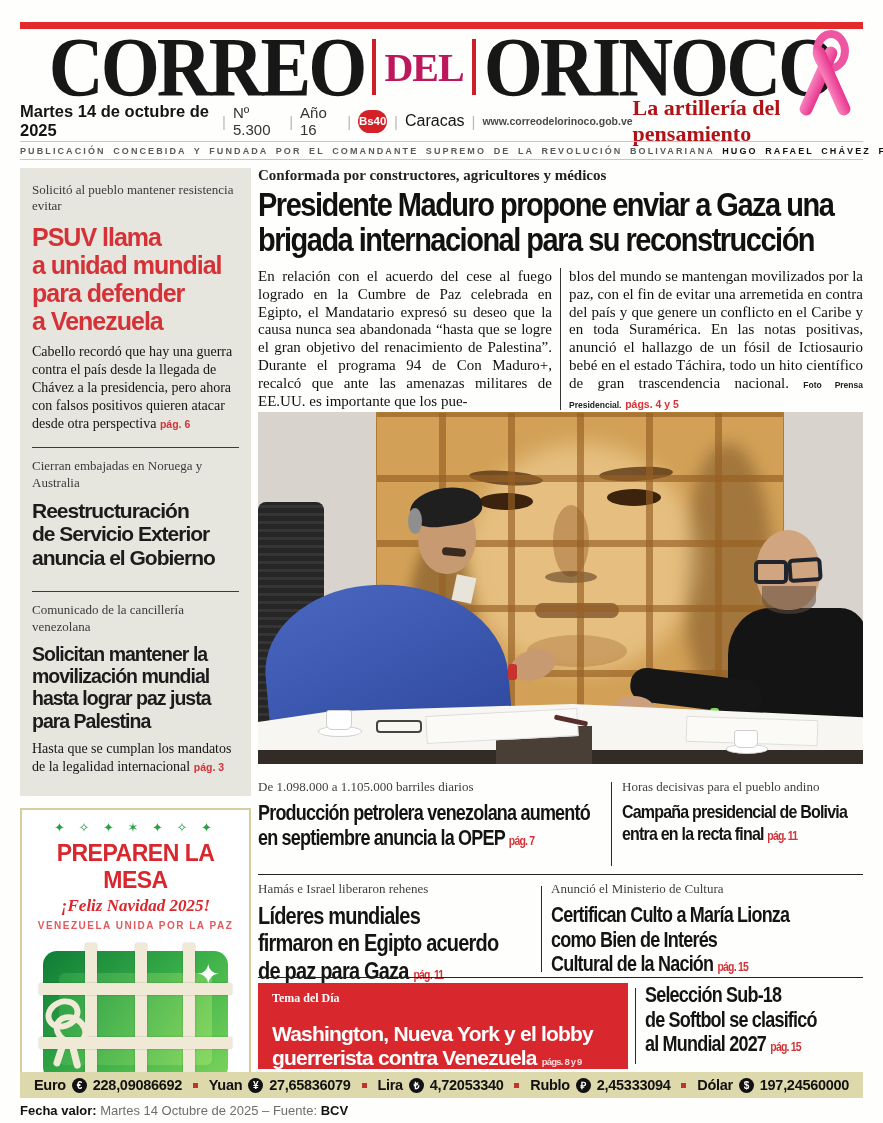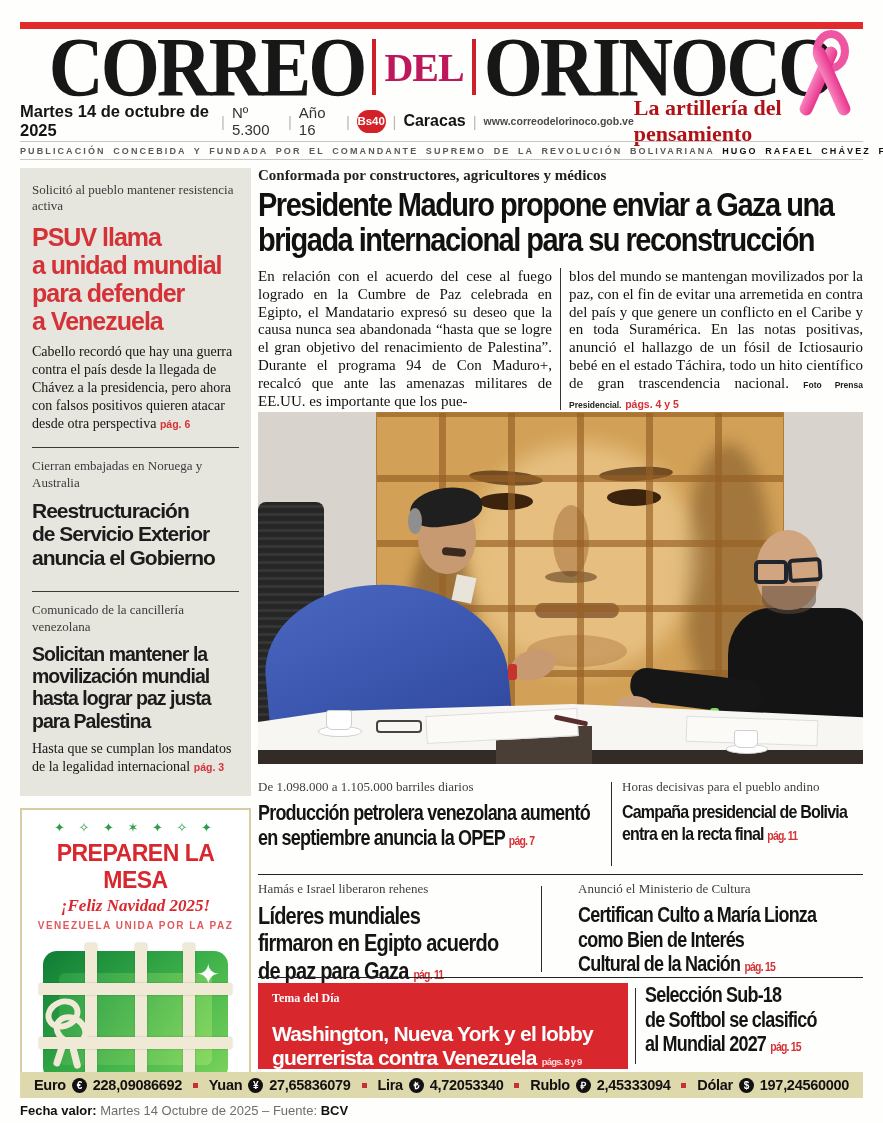--- a/index.html
+++ b/index.html
@@ -23,21 +23,21 @@
   .ribbon .rloop{position:absolute;left:15px;top:-2px;width:20px;height:26px;border:8px solid #ee56a2;
                  border-radius:50%;}
 
   
   .dateline{position:absolute;left:20px;top:106px;width:843px;height:30px;display:flex;align-items:center;}
   .d-date{font-weight:700;font-size:16.5px;}
   .d-sep{color:#b9b9b9;margin:0 7px;font-size:15px;}
   .d-mid{font-size:15px;color:#333;}
   .bs40{display:inline-flex;align-items:center;justify-content:center;width:34px;height:23px;
         border-radius:12px;background:#d42127;color:#fff;font-weight:700;font-size:11.5px;}
-  .d-city{font-weight:700;font-size:16px;}
+  .d-city{font-weight:400;font-size:16px;}
   .d-site{font-weight:700;font-size:10.5px;color:#4a4a4a;}
   .tagline{margin-left:auto;font-family:"Liberation Serif",serif;font-weight:700;font-size:22px;color:#b01217;}
 
   .founderline{position:absolute;left:20px;top:141px;width:843px;border-top:1px solid #c6c6c6;
                border-bottom:1px solid #c6c6c6;padding:4px 0 3px;font-size:9px;letter-spacing:2.1px;
                word-spacing:3px;color:#5a5a5a;white-space:nowrap;font-weight:700;}
   .f-name{color:#111;}
 
   
   .sidebar{position:absolute;left:20px;top:168px;width:231px;height:628px;background:#e6e5de;
@@ -116,21 +116,21 @@
   .cup{position:absolute;background:#fff;border:1px solid #cfcfcf;}
   .penm{position:absolute;left:296px;top:306px;width:34px;height:5px;background:#5a2d2d;border-radius:2px;transform:rotate(12deg);}
   .glsm{position:absolute;left:118px;top:308px;width:42px;height:9px;border:2px solid #444;border-radius:4px;background:transparent;}
 
   
   .bkick{font-family:"Liberation Serif",serif;font-size:13px;color:#3f3f3f;margin-bottom:6px;}
   .bhl{font-weight:700;line-height:1.16;letter-spacing:-0.8px;color:#141414;transform:scaleY(1.18);transform-origin:left top;}
   .cellA{position:absolute;left:258px;top:779px;width:345px;}
   .cellB{position:absolute;left:622px;top:779px;width:241px;}
   .cellC{position:absolute;left:258px;top:881px;width:278px;}
-  .cellD{position:absolute;left:578px;top:881px;width:285px;}
+  .cellD{position:absolute;left:551px;top:881px;width:285px;}
   .vd{position:absolute;width:1px;background:#2a2a2a;}
   .hrule{position:absolute;left:258px;width:605px;height:1px;background:#232323;}
   .temabox{position:absolute;left:258px;top:983px;width:370px;height:86px;background:#d8282e;
            box-sizing:border-box;padding:8px 14px;color:#fff;}
   .tlabel{font-family:"Liberation Serif",serif;font-weight:700;font-size:12px;margin-bottom:16px;}
   .thl{font-weight:700;font-size:21px;line-height:1.14;letter-spacing:-0.8px;color:#fff;}
   .tpg{font-weight:700;font-size:9.5px;color:#ffd9da;}
   .sports{position:absolute;left:645px;top:983px;width:218px;}
 
   
@@ -180,21 +180,21 @@
   </div>
 
   <div class="founderline">
     <span>PUBLICACIÓN CONCEBIDA Y FUNDADA POR EL COMANDANTE SUPREMO DE LA REVOLUCIÓN BOLIVARIANA</span>
     <span class="f-name">HUGO RAFAEL CHÁVEZ FRÍAS</span>
     
   </div>
 
   <div class="sidebar">
     <div class="story">
-      <div class="kick">Solicitó al pueblo mantener resistencia activa</div>
+      <div class="kick">Solicitó al pueblo mantener resistencia evitar</div>
       <div class="hl-red pre">PSUV llama
 a unidad mundial
 para defender
 a Venezuela</div>
       <div class="sbody">
         <span>Cabello recordó que hay una guerra contra el país desde la llegada de Chávez a la presidencia, pero ahora con falsos positivos quieren atacar desde otra perspectiva</span>
         <span class="pgref">pág. 6</span>
       </div>
     </div>
     <div class="story">

